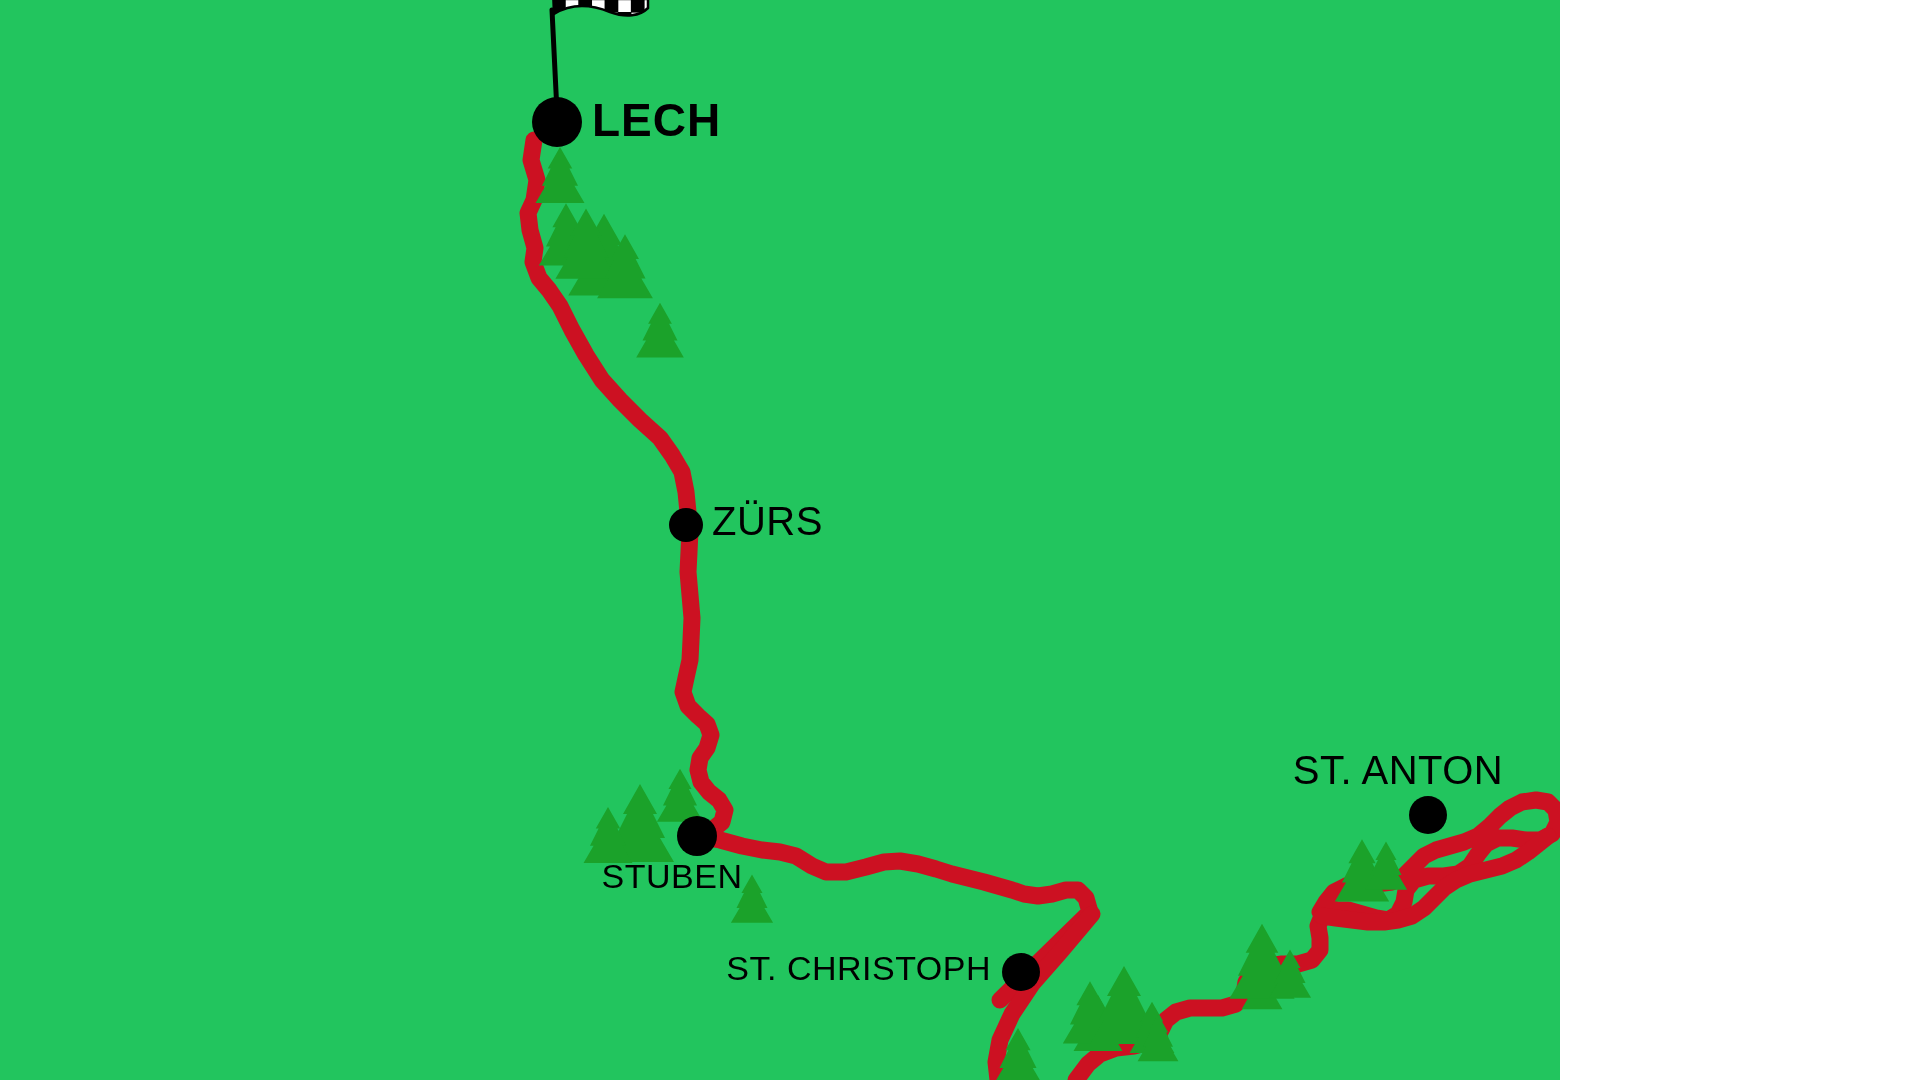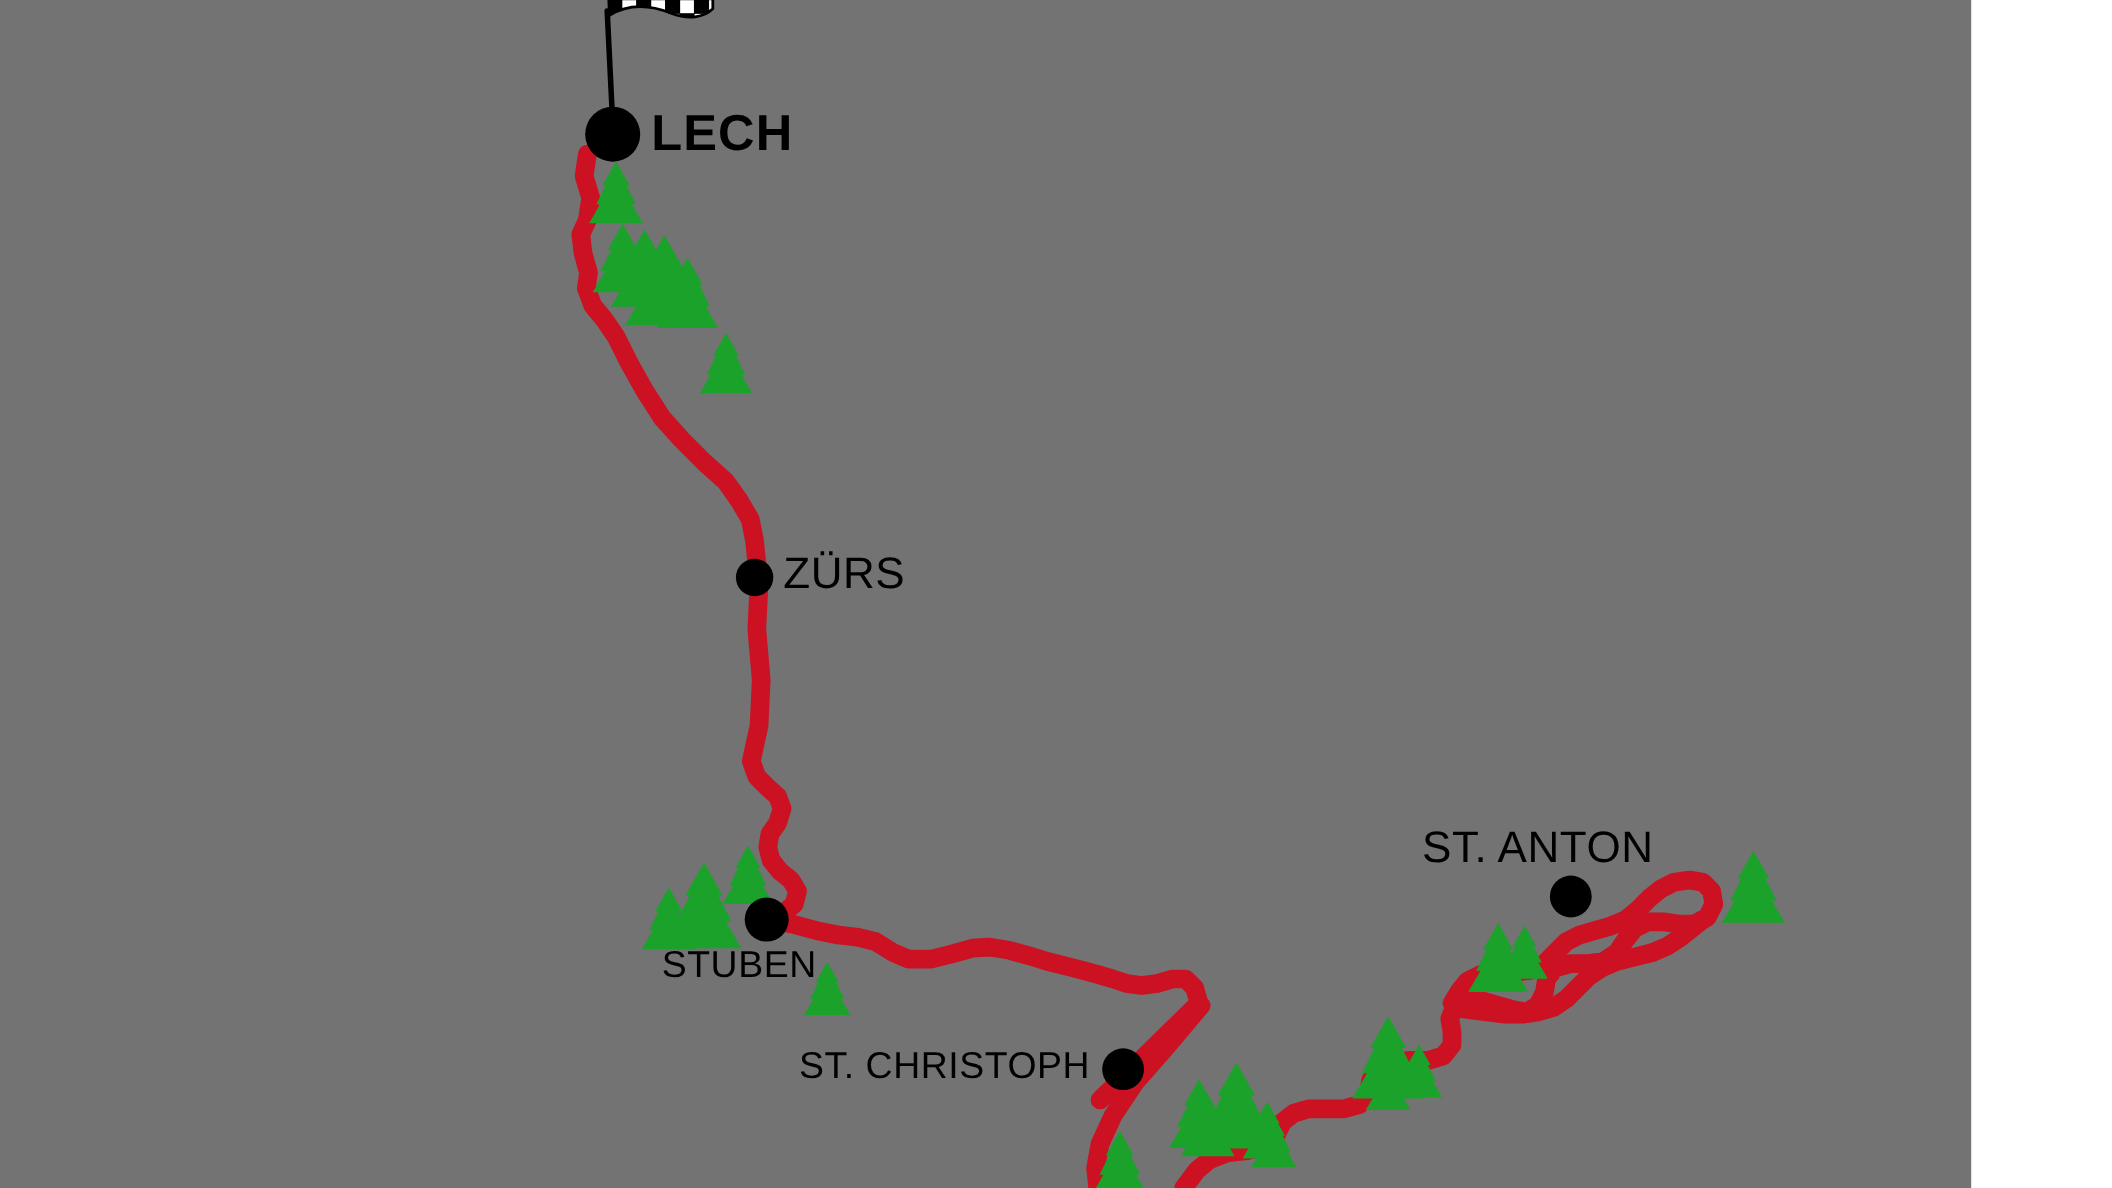--- a/index.html
+++ b/index.html
@@ -3,23 +3,23 @@
 <meta charset="utf-8">
 <title>Arlberg Route Map</title>
 <style>
   html, body {
     margin: 0;
     padding: 0;
     background: #ffffff;
   }
   #map-root {
     position: relative;
-    width: 1792px;
+    width: 1560px;
     height: 1080px;
-    background: #737373;
+    background: #22c55e;
     overflow: hidden;
     font-family: "Liberation Sans", sans-serif;
   }
   #map-svg {
     position: absolute;
     top: 0;
     left: 0;
     width: 1920px;
     height: 1080px;
     display: block;

